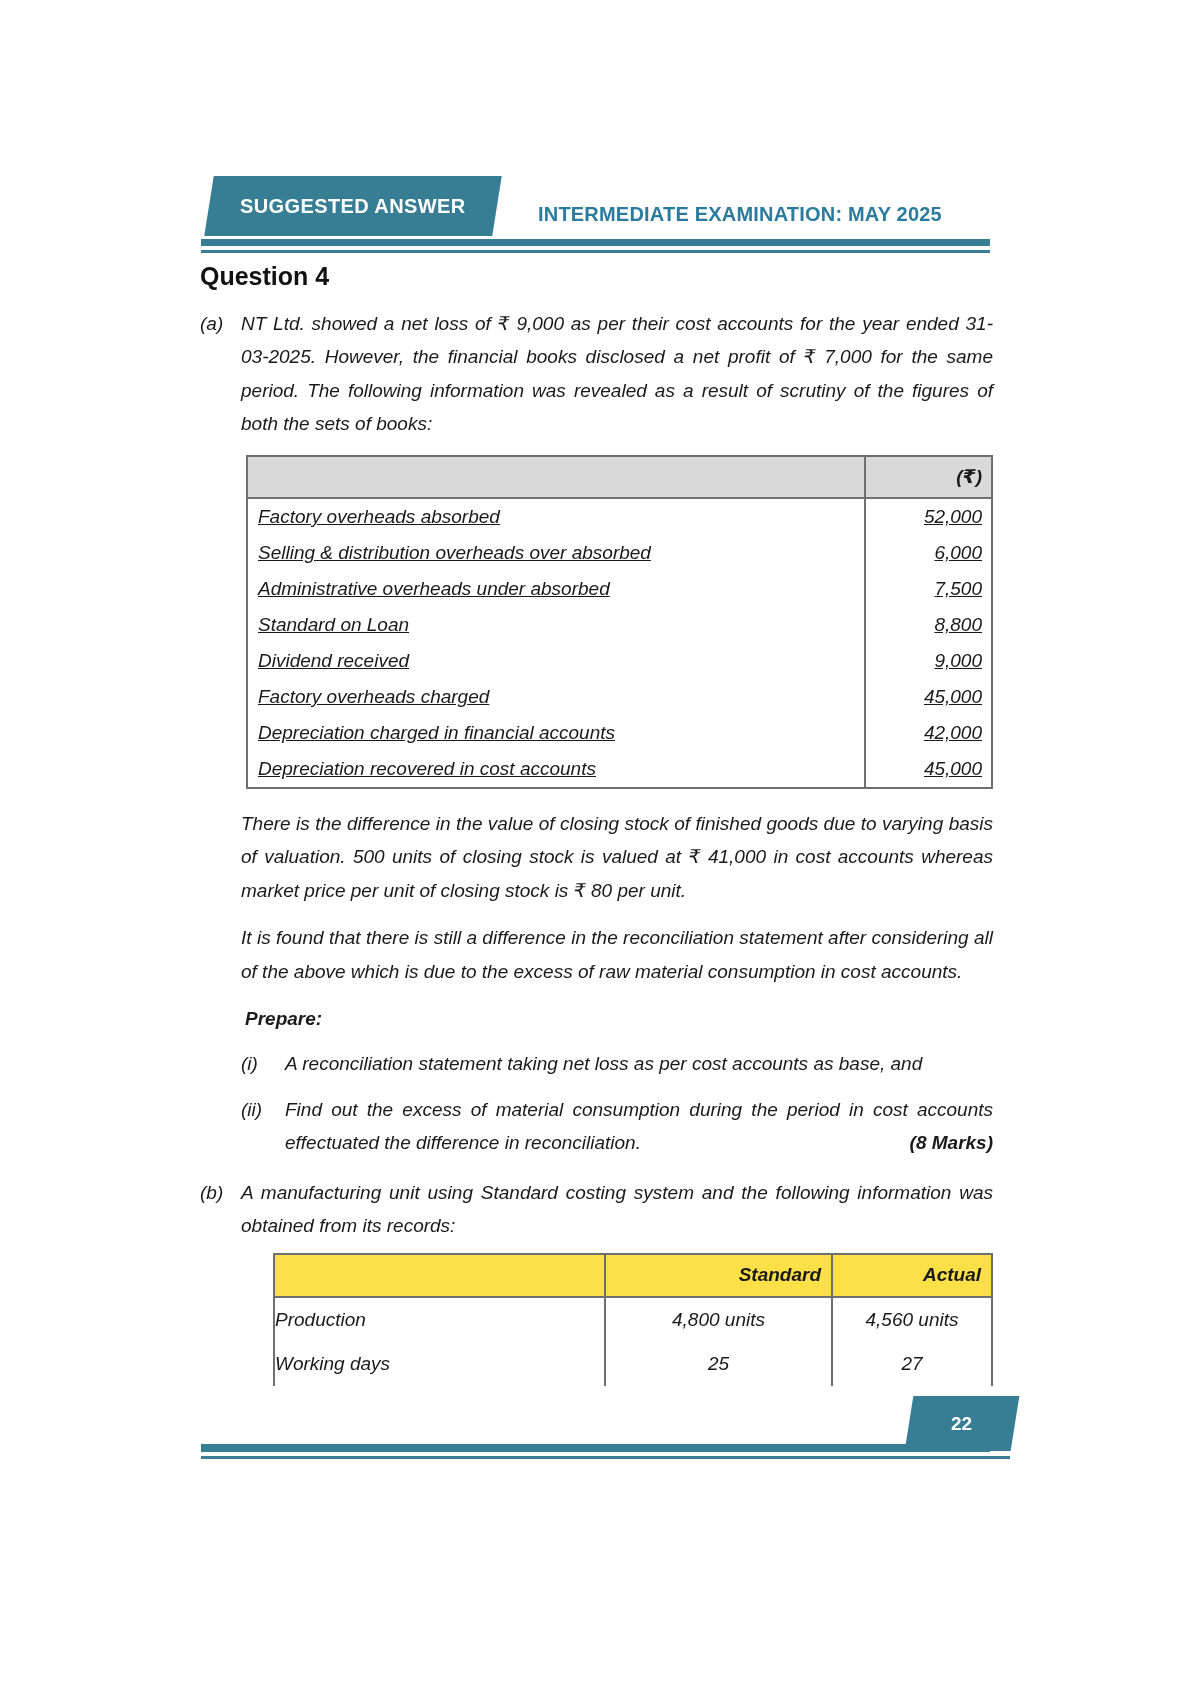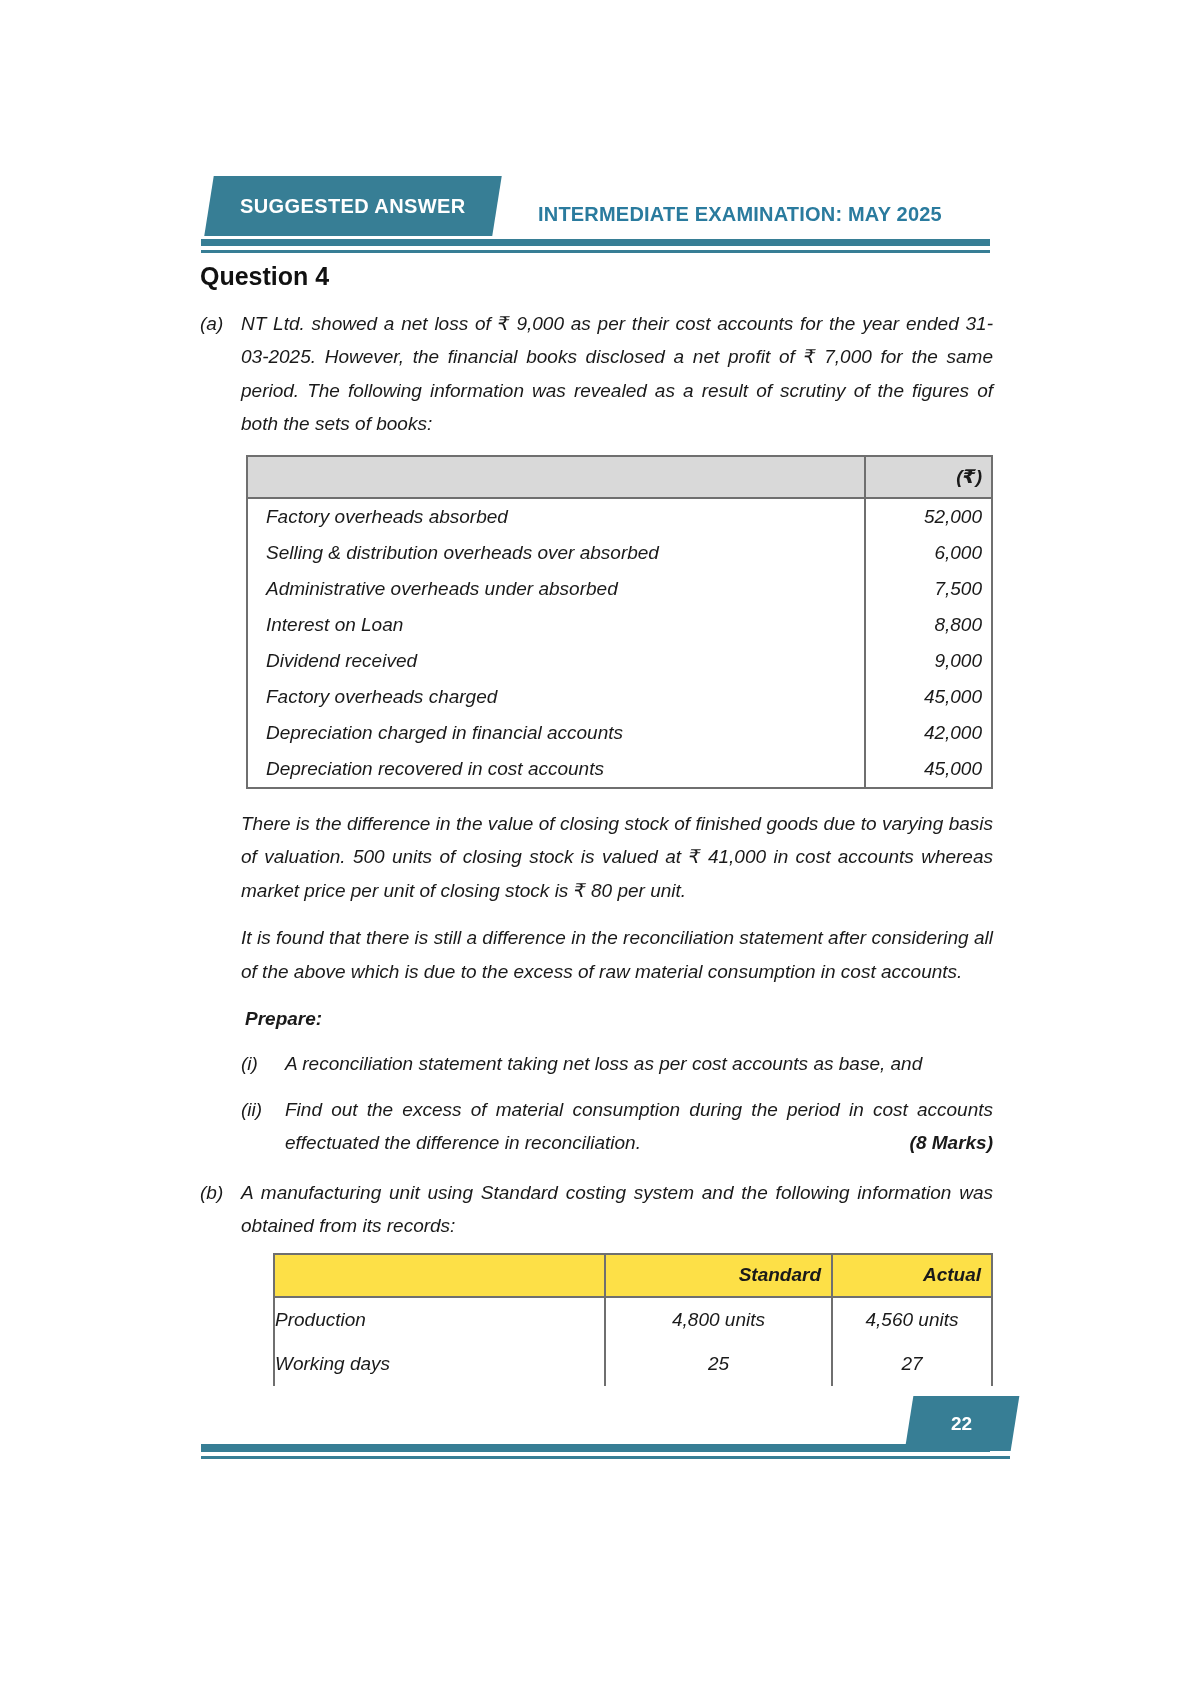--- a/index.html
+++ b/index.html
@@ -65,21 +65,21 @@
   .tbl1 {
     width:745px; margin:2px 0 18px 5px;
     border:2px solid #6F6F6F; table-layout:fixed;
   }
   .tbl1 th, .tbl1 td { border-left:2px solid #6F6F6F; border-right:2px solid #6F6F6F; }
   .tbl1 th {
     background:#D9D9D9; height:40px;
     border-bottom:2px solid #6F6F6F;
     font-weight:bold; text-align:right; padding:0 9px;
   }
-  .tbl1 td { height:36px; vertical-align:middle; padding:0 18px; }
+  .tbl1 td { height:36px; vertical-align:middle; padding:0 10px;text-decoration:underline; }
   .tbl1 td.val { text-align:right; padding-right:9px;margin-top:17px; }
   .col-desc { width:618px; } .col-amt { width:127px; }
 
   .tbl2 {
     width:718px; margin:4px 0 0 32px;
     border:2px solid #6F6F6F; border-bottom:none; table-layout:fixed;
   }
   .tbl2 th, .tbl2 td { border-left:2px solid #6F6F6F; border-right:2px solid #6F6F6F; }
   .tbl2 th {
     background:#fde047; height:41px;
@@ -141,21 +141,21 @@
             </tr>
             <tr>
               <td>Selling &amp; distribution overheads over absorbed</td>
               <td class="val">6,000</td>
             </tr>
             <tr>
               <td>Administrative overheads under absorbed</td>
               <td class="val">7,500</td>
             </tr>
             <tr>
-              <td>Interest on Loan</td>
+              <td>Standard on Loan</td>
               <td class="val">8,800</td>
             </tr>
             <tr>
               <td>Dividend received</td>
               <td class="val">9,000</td>
             </tr>
             <tr>
               <td>Factory overheads charged</td>
               <td class="val">45,000</td>
             </tr>

